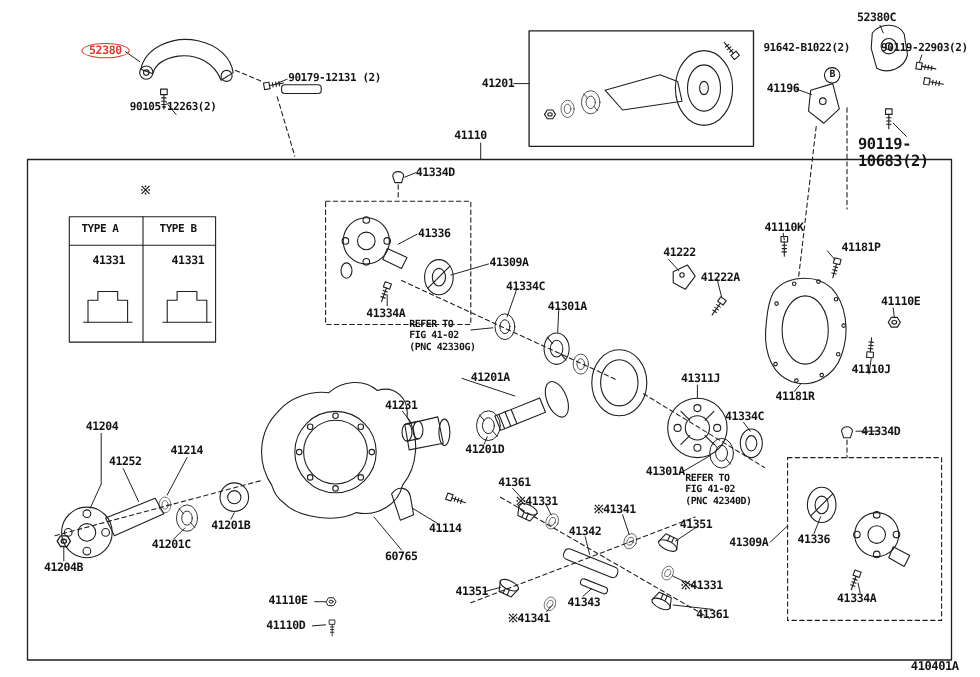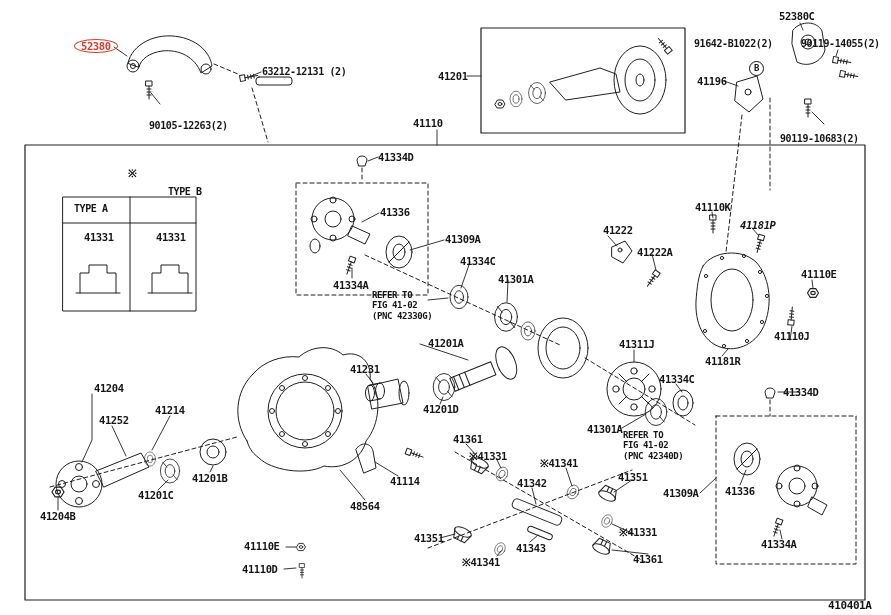--- a/index.html
+++ b/index.html
@@ -339,74 +339,74 @@
       <line x1="284" y1="569" x2="296" y2="568"></line>
       <line x1="700" y1="493" x2="716" y2="478"></line>
       <line x1="740" y1="485" x2="746" y2="470"></line>
       <line x1="782" y1="539" x2="780" y2="530"></line>
       <line x1="428" y1="300" x2="448" y2="298"></line>
     </g>
   </svg>
 
   <div class="labels">
       <div class="part-label highlight" style="left: 74px; top: 39px;">52380</div>
-      <div class="part-label" style="left: 118px; top: 120px; font-size: 10px; margin-left: 31px;">90105-12263(2)</div>
-      <div class="part-label" style="left: 262px; top: 66px; font-size: 10px;">63212-12131 (2)</div>
+      <div class="part-label" style="left: 118px; top: 92px; font-size: 10px;">90105-12263(2)</div>
+      <div class="part-label" style="left: 262px; top: 66px; font-size: 10px;">90179-12131 (2)</div>
       <div class="part-label" style="left: 438px; top: 70px;">41201</div>
       <div class="part-label" style="left: 413px; top: 117px;">41110</div>
       <div class="part-label" style="left: 779px; top: 10px;">52380C</div>
       <div class="part-label" style="left: 694px; top: 38px; font-size: 10px; text-align: center;">91642-B1022(2)</div>
       <div class="part-label circled" style="left: 749px; top: 61px;">B</div>
-      <div class="part-label" style="left: 801px; top: 38px; font-size: 10px;">90119-14055(2)</div>
+      <div class="part-label" style="left: 801px; top: 38px; font-size: 10px;">90119-22903(2)</div>
       <div class="part-label" style="left: 697px; top: 75px;">41196</div>
-      <div class="part-label" style="left: 780px; top: 133px; font-size: 10px;">90119-10683(2)</div>
+      <div class="part-label" style="left: 780px; top: 123px; font-size: 14px;">90119-10683(2)</div>
       <div class="part-label" style="left: 128px; top: 167px;">※</div>
       <div class="part-label" style="left: 74px; top: 203px; font-size: 10px;">TYPE A</div>
-      <div class="part-label" style="left: 145px; top: 186px; font-size: 10px; margin-left: 23px;">TYPE B</div>
+      <div class="part-label" style="left: 145px; top: 203px; font-size: 10px;">TYPE B</div>
       <div class="part-label" style="left: 84px; top: 231px;">41331</div>
       <div class="part-label" style="left: 156px; top: 231px;">41331</div>
       <div class="part-label" style="left: 378px; top: 151px;">41334D</div>
       <div class="part-label" style="left: 380px; top: 206px;">41336</div>
       <div class="part-label" style="left: 445px; top: 233px;">41309A</div>
       <div class="part-label" style="left: 333px; top: 279px;">41334A</div>
       <div class="part-label" style="left: 460px; top: 255px;">41334C</div>
       <div class="part-label" style="left: 498px; top: 273px;">41301A</div>
       <div class="part-label" style="left: 372px; top: 290px; font-size: 9px;">REFER TO
 FIG 41-02
 (PNC 42330G)</div>
       <div class="part-label" style="left: 603px; top: 224px;">41222</div>
       <div class="part-label" style="left: 637px; top: 246px;">41222A</div>
       <div class="part-label" style="left: 695px; top: 201px;">41110K</div>
-      <div class="part-label" style="left: 740px; top: 219px; font-style: italic;">41181P</div>
+      <div class="part-label" style="left: 765px; top: 219px;">41181P</div>
       <div class="part-label" style="left: 801px; top: 268px;">41110E</div>
       <div class="part-label" style="left: 774px; top: 330px;">41110J</div>
       <div class="part-label" style="left: 705px; top: 355px;">41181R</div>
       <div class="part-label" style="left: 619px; top: 338px;">41311J</div>
       <div class="part-label" style="left: 659px; top: 373px;">41334C</div>
       <div class="part-label" style="left: 587px; top: 423px;">41301A</div>
       <div class="part-label" style="left: 623px; top: 430px; font-size: 9px;">REFER TO
 FIG 41-02
 (PNC 42340D)</div>
       <div class="part-label" style="left: 783px; top: 386px;">41334D</div>
       <div class="part-label" style="left: 396px; top: 337px; margin-left: 32px;">41201A</div>
       <div class="part-label" style="left: 350px; top: 363px;">41231</div>
       <div class="part-label" style="left: 423px; top: 403px;">41201D</div>
-      <div class="part-label" style="left: 78px; top: 382px; margin-left: 16px;">41204</div>
+      <div class="part-label" style="left: 78px; top: 382px;">41204</div>
       <div class="part-label" style="left: 99px; top: 414px;">41252</div>
       <div class="part-label" style="left: 155px; top: 404px;">41214</div>
       <div class="part-label" style="left: 40px; top: 510px;">41204B</div>
       <div class="part-label" style="left: 138px; top: 489px;">41201C</div>
       <div class="part-label" style="left: 192px; top: 472px;">41201B</div>
       <div class="part-label" style="left: 453px; top: 433px;">41361</div>
       <div class="part-label" style="left: 469px; top: 450px;">※41331</div>
       <div class="part-label" style="left: 540px; top: 457px;">※41341</div>
       <div class="part-label" style="left: 618px; top: 471px;">41351</div>
       <div class="part-label" style="left: 517px; top: 477px;">41342</div>
       <div class="part-label" style="left: 390px; top: 475px;">41114</div>
-      <div class="part-label" style="left: 350px; top: 500px;">48564</div>
+      <div class="part-label" style="left: 350px; top: 500px;">60765</div>
       <div class="part-label" style="left: 414px; top: 532px;">41351</div>
       <div class="part-label" style="left: 516px; top: 542px;">41343</div>
       <div class="part-label" style="left: 619px; top: 526px;">※41331</div>
       <div class="part-label" style="left: 633px; top: 553px;">41361</div>
       <div class="part-label" style="left: 462px; top: 556px;">※41341</div>
       <div class="part-label" style="left: 244px; top: 540px;">41110E</div>
       <div class="part-label" style="left: 242px; top: 563px;">41110D</div>
       <div class="part-label" style="left: 663px; top: 487px;">41309A</div>
       <div class="part-label" style="left: 725px; top: 485px;">41336</div>
       <div class="part-label" style="left: 761px; top: 538px;">41334A</div>

